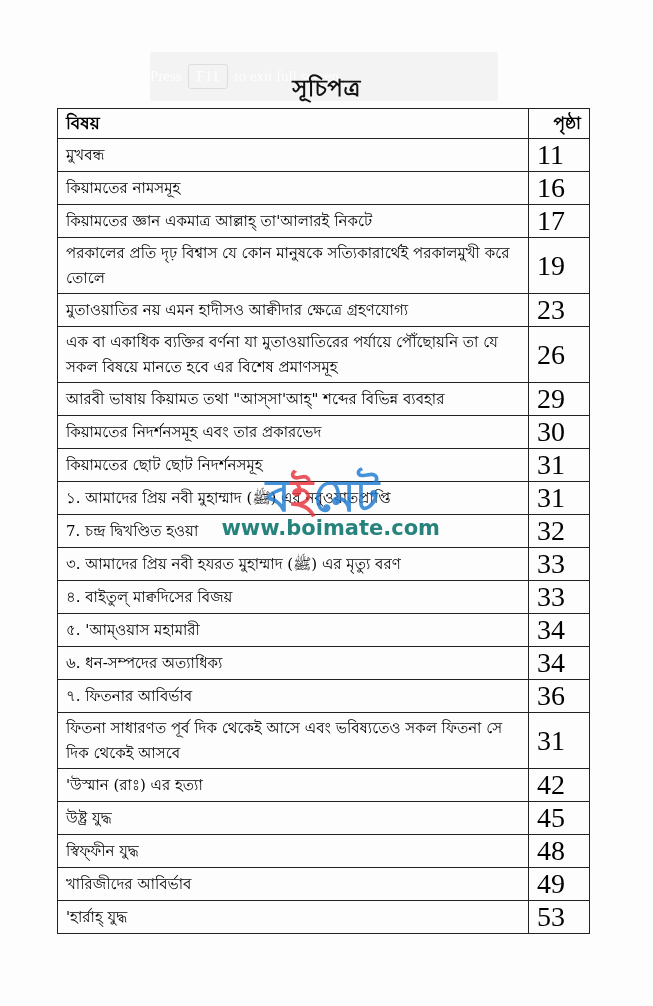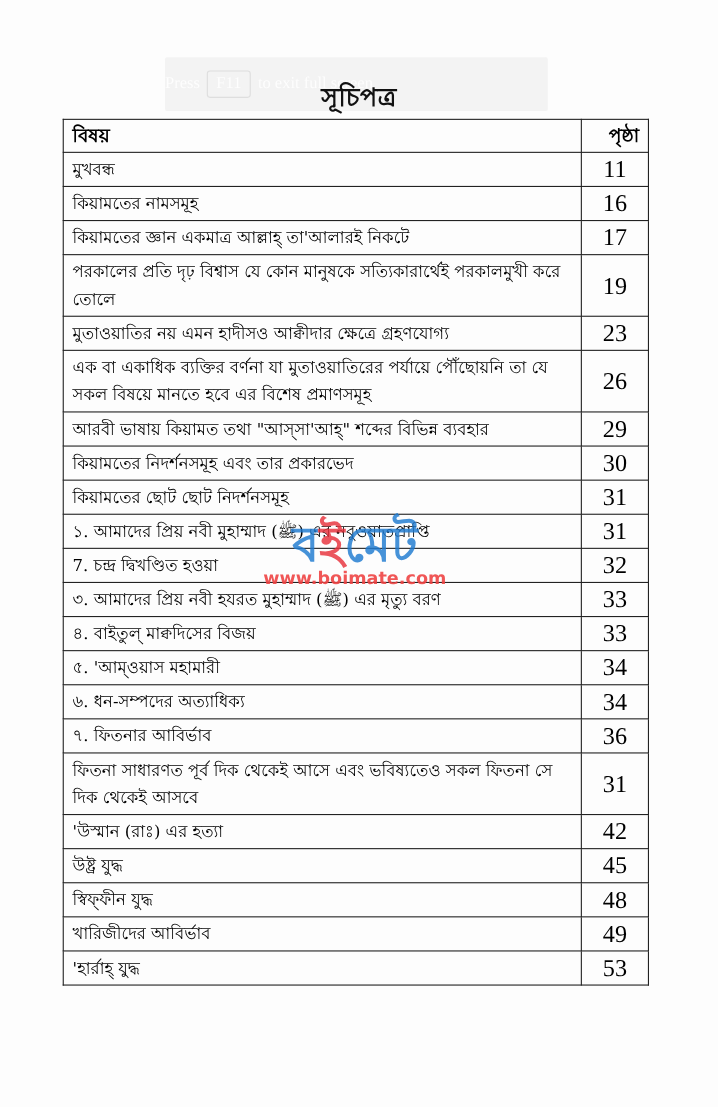--- a/index.html
+++ b/index.html
@@ -80,23 +80,23 @@
       text-align: right;
     }
     .toc td.topic {
       width: 455px;
       line-height: 25px;
       text-align: left;
       vertical-align: middle;
     }
     .toc td.pg {
       width: 44px;
-      text-align: center;
+      text-align: left;
       font-family: "Liberation Serif", "DejaVu Serif", serif;
-      font-size: 22px;
+      font-size: 28px;
     }
     .toc tr.single td { height: 30px; }
     .toc tr.double td { height: 55px; }
     .watermark {
       position: absolute;
       left: 205px;
       top: 474px;
       width: 235px;
       height: 70px;
       z-index: 3;
@@ -118,25 +118,25 @@
       opacity: 0.82;
     }
     .wm-logo .b1 { color: #1f7bd1; }
     .wm-logo .b2 { color: #e8323c; }
     .wm-logo .b3 { color: #1f7bd1; }
     .wm-url {
       position: absolute;
       left: 0;
       top: 42px;
       width: 235px;
-      text-align: center;
+      text-align: right;
       font-family: "DejaVu Sans", "Liberation Sans", sans-serif;
       font-weight: bold;
-      font-size: 16px;
-      color: #ef4444;
+      font-size: 21px;
+      color: #0f766e;
       opacity: 0.9;
     }
   </style>
 </head>
 <body>
 
 <div class="page">
 
   <div class="fs-banner">
     <span>Press</span>

